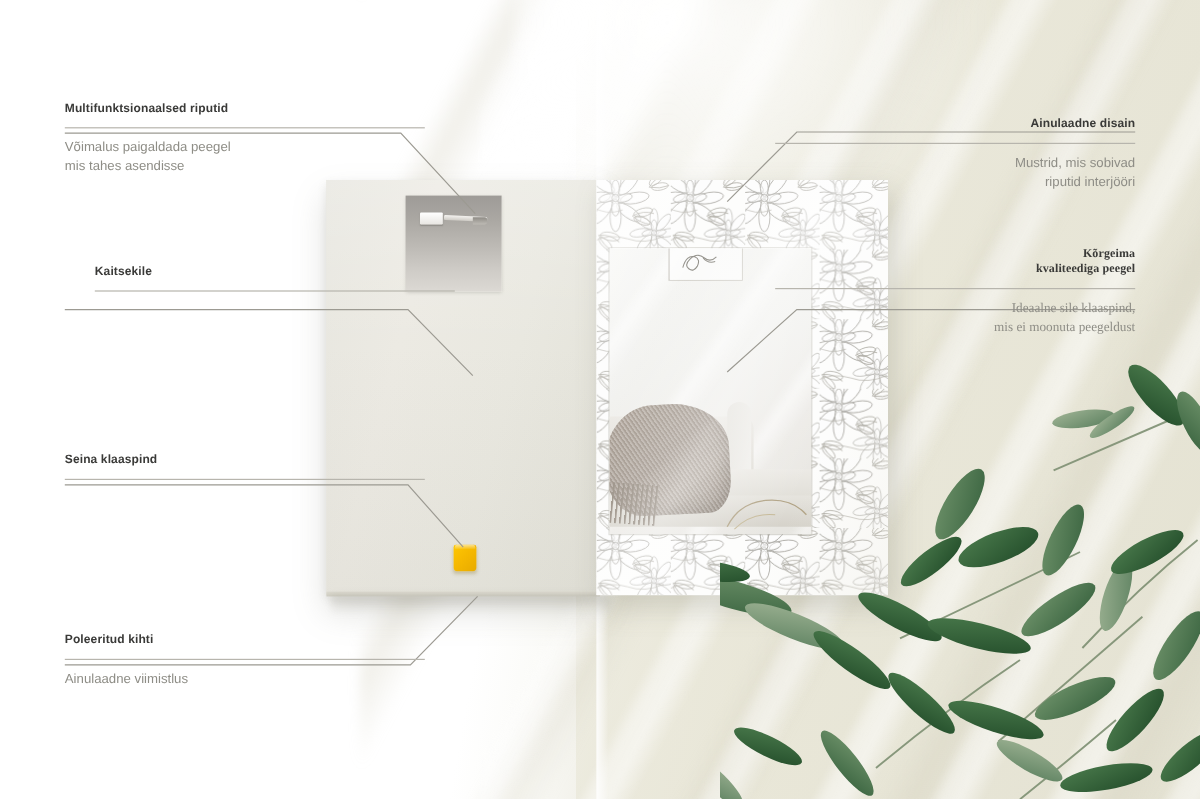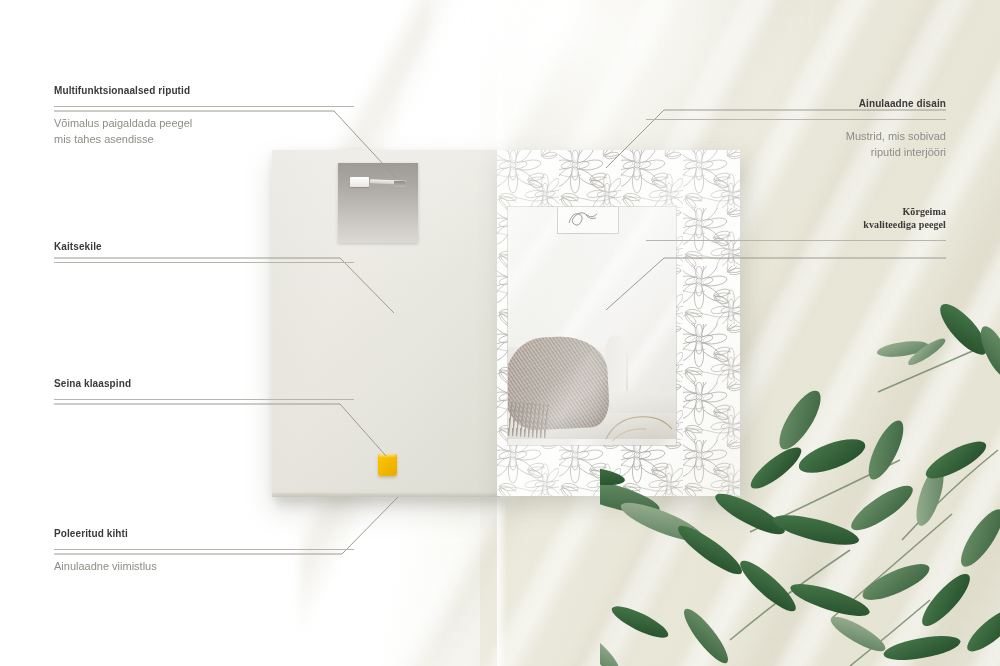--- a/index.html
+++ b/index.html
@@ -417,21 +417,21 @@
     </g>
   </svg>
 
   <div class="callout left" style="top:84px; width:300px;">
     <h3>Multifunktsionaalsed riputid</h3>
     <div class="rule"></div>
     <p>Võimalus paigaldada peegel
 mis tahes asendisse</p>
   </div>
 
-  <div class="callout left" style="top:240px; width:300px;">
+  <div class="callout left" style="top:220px; width:300px;margin-left:25px;">
     <h3>Kaitsekile</h3>
     <div class="rule"></div>
   </div>
 
   <div class="callout left" style="top:377px; width:300px;">
     <h3>Seina klaaspind</h3>
     <div class="rule"></div>
   </div>
 
   <div class="callout left" style="top:527px; width:300px;">
@@ -444,15 +444,17 @@
     <h3>Ainulaadne disain</h3>
     <div class="rule"></div>
     <p>Mustrid, mis sobivad
 riputid interjööri</p>
   </div>
 
   <div class="callout right" style="top:205px; right:54px; width:300px;font-family:Liberation Serif, serif;">
     <h3>Kõrgeima
 kvaliteediga peegel</h3>
     <div class="rule"></div>
+    <p>Ideaalne sile klaaspind,
+mis ei moonuta peegeldust</p>
   </div>
 
 </div>
 
 </body></html>

